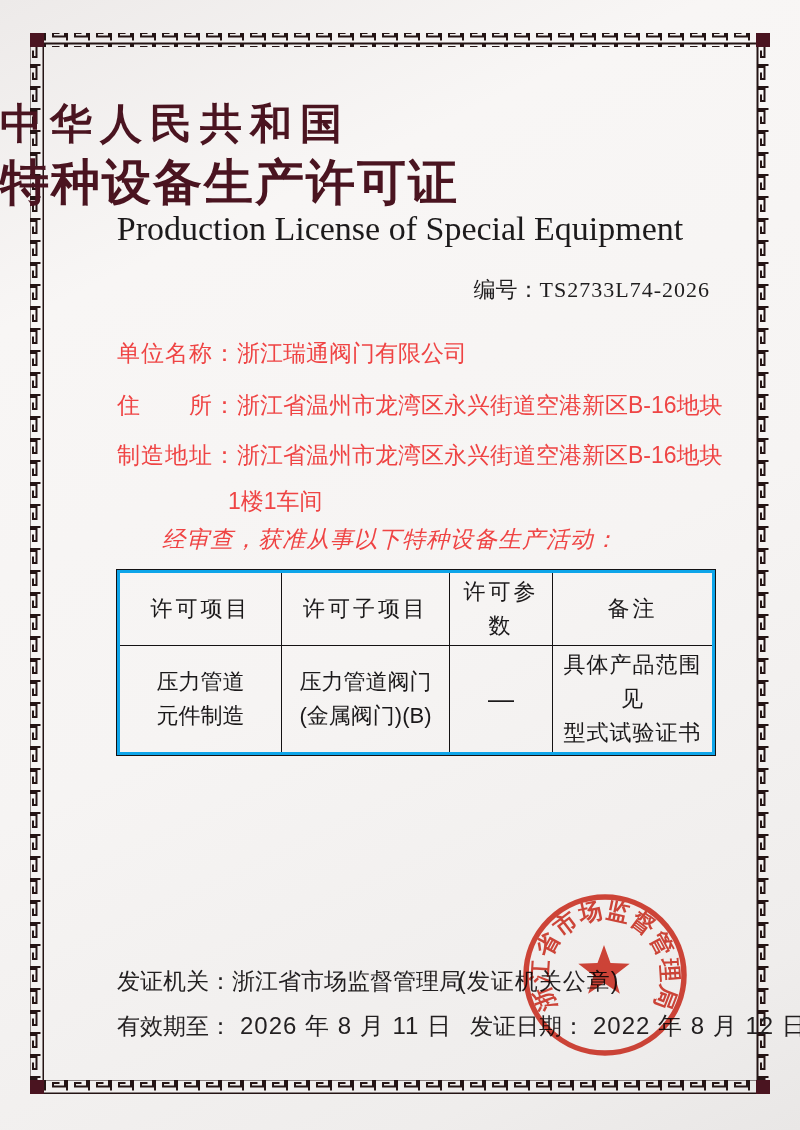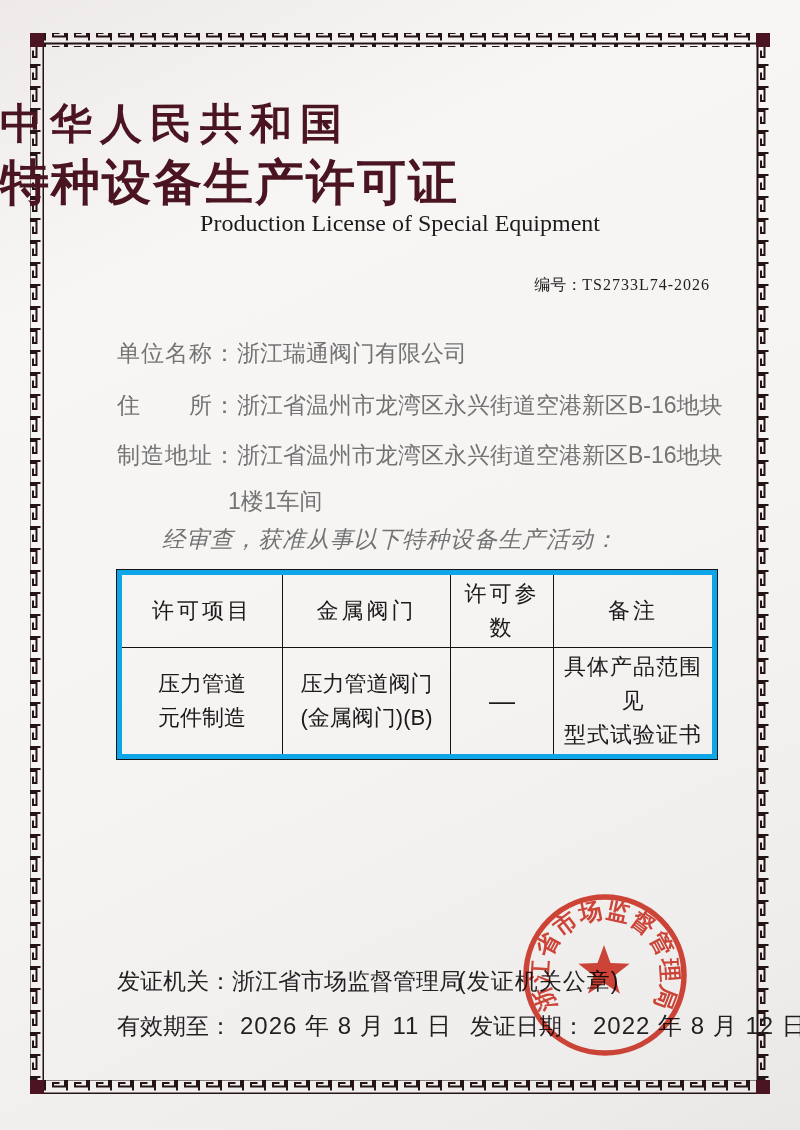--- a/index.html
+++ b/index.html
@@ -9,40 +9,40 @@
     background:linear-gradient(155deg,#edeae9 0%,#f8f6f5 22%,#f6f4f3 55%,#efedec 88%,#e9e7e6 100%);
   }
   .page{position:absolute;inset:0;}
 
   
   .title-cn{position:absolute;left:0;width:100%;text-align:left;
     font-weight:bold;color:#4a1420;}
   .title-cn.l1{top:96px;font-size:42px;letter-spacing:8px;}
   .title-cn.l2{top:150px;font-size:49px;letter-spacing:2px;}
   .title-en{position:absolute;left:0;width:100%;text-align:center;
-    font-family:"Liberation Serif",serif;color:#1c1a1b;font-size:24px;}
+    font-family:"Liberation Serif",serif;color:#1c1a1b;font-size:34px;}
   .title-en.l1{top:210px;}
   .title-en.l2{top:247px;}
 
-  .serial{position:absolute;top:275px;right:90px;font-size:16px;color:#1f1d1e;}
+  .serial{position:absolute;top:275px;right:90px;font-size:22px;color:#1f1d1e;}
   .serial .val{font-family:"Liberation Serif",serif;letter-spacing:1px;}
 
   
-  .field{position:absolute;left:117px;font-size:23px;color:#737373;white-space:nowrap;}
+  .field{position:absolute;left:117px;font-size:23px;color:#ef4444;white-space:nowrap;}
   .field .lbl{display:inline-block;min-width:108px;letter-spacing:1px;}
   .f1{top:338px;} .f2{top:390px;text-align:right;} .f3{top:440px;text-align:center;}
   .f4{top:486px;left:228px;} .statement{top:524px;left:162px;letter-spacing:1px;font-style:italic;}
 
   
   table.lic{position:absolute;left:117px;top:570px;width:595px;height:146px;
     border-collapse:collapse;table-layout:fixed;
     font-size:22px;color:#1b191a;}
   table.lic th,table.lic td{border:1.6px solid #141213;text-align:center;
     padding:2px 4px;line-height:1.55;font-weight:normal;}
-  table.lic{border:5px solid #0ea5e9;outline:1px solid #141213;}
+  table.lic{border:3px solid #0ea5e9;outline:1px solid #141213;}
   table.lic th{height:41px;letter-spacing:3px;}
   td.remark{text-align:left;padding-left:8px;letter-spacing:1px;}
   .dash{font-size:26px;}
 
   
   .foot{position:absolute;font-size:23px;color:#221f20;white-space:nowrap;}
   .issuer{left:117px;top:966px;}
   .issuer .lbl{display:inline-block;min-width:102px;}
   .seal-note{left:458px;top:966px;letter-spacing:1px;}
   .valid{left:117px;top:1010px;}
@@ -101,21 +101,21 @@
   <table class="lic">
     <colgroup>
         <col style="width:163px">
         <col style="width:168px">
         <col style="width:103px">
         <col style="width:161px">
       </colgroup>
     <tbody>
         <tr>
       <th>许可项目</th>
-      <th>金属阀门</th>
+      <th>许可子项目</th>
       <th>许可参数</th>
       <th>备注</th>
     </tr>
     <tr>
       <td>
         <span>压力管道</span><br>
         <span>元件制造</span>
       </td>
       <td>
         <span>压力管道阀门</span><br>

